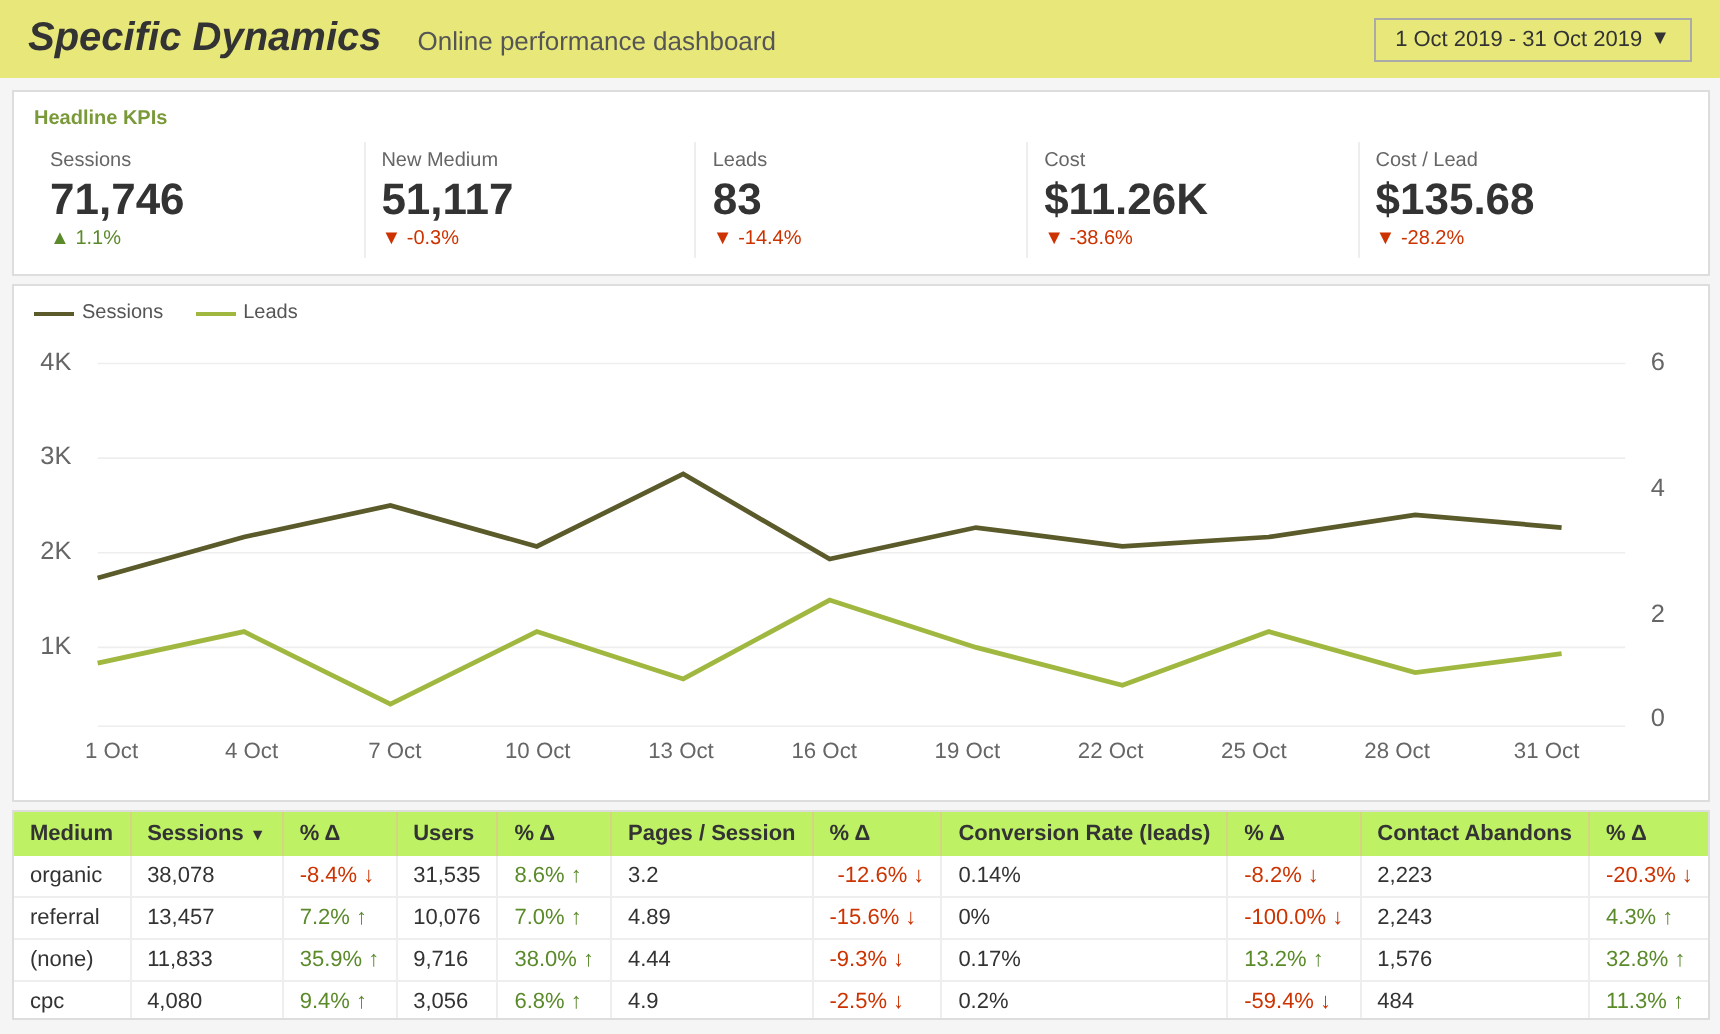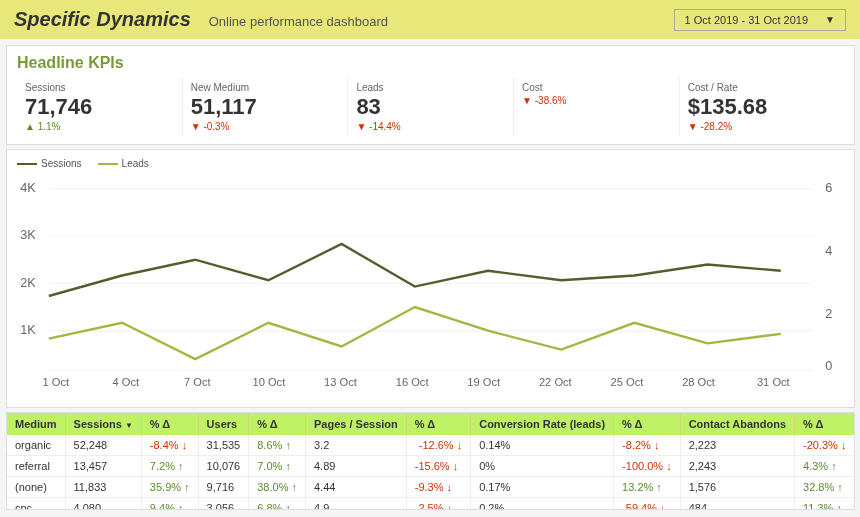--- a/index.html
+++ b/index.html
@@ -2,32 +2,32 @@
 <html><head>
   <meta charset="utf-8">
   <style>
     * { box-sizing: border-box; margin: 0; padding: 0; }
     body { font-family: Arial, sans-serif; font-size: 12px; background: #f5f5f5; width: 860px; height: 517px; overflow: hidden; }
 
     
     .header { background: #e8e87a; padding: 8px 14px; display: flex; align-items: center; justify-content: space-between; }
     .header-title { font-style: italic; font-weight: bold; font-size: 20px; color: #333; }
     .header-subtitle { font-size: 13px; color: #555; margin-left: 10px; font-style: normal; font-weight: normal; }
-    .date-range { background: #e8e87a; border: 1px solid #aaa; padding: 4px 10px; font-size: 11px; color: #333; display: flex; align-items: center; gap: 17px; cursor: pointer; }
+    .date-range { background: #e8e87a; border: 1px solid #aaa; padding: 4px 10px; font-size: 11px; color: #333; display: flex; align-items: center; gap: 4px; cursor: pointer; }
     .date-range-arrow { font-size: 10px; }
 
     
     .main { display: flex; height: calc(517px - 40px); }
 
     
     .left-panel { flex: 1; display: flex; flex-direction: column; }
 
     
     .kpi-section { background: #fff; border: 1px solid #ddd; margin: 6px 4px 4px 6px; padding: 8px 10px; }
-    .kpi-label { font-size: 16px; color: #7a9a3a; font-weight: bold; margin-bottom: 6px; }
+    .kpi-label { font-size: 10px; color: #7a9a3a; font-weight: bold; margin-bottom: 6px; }
     .kpi-cards { display: flex; gap: 0; }
     .kpi-card { flex: 1; padding: 4px 8px; border-right: 1px solid #eee; }
     .kpi-card:last-child { border-right: none; }
     .kpi-card-label { font-size: 10px; color: #666; margin-bottom: 2px; }
     .kpi-card-value { font-size: 22px; font-weight: bold; color: #333; line-height: 1.1; }
     .kpi-card-delta { font-size: 10px; margin-top: 2px; }
     .delta-up { color: #5a8a2a; }
     .delta-down { color: #cc3300; }
     .delta-arrow-up::before { content: '▲ '; }
     .delta-arrow-down::before { content: '▼ '; }
@@ -96,26 +96,27 @@
     </div>
           <div class="kpi-card">
       <div class="kpi-card-label">Leads</div>
       <div class="kpi-card-value">83</div>
       <div class="kpi-card-delta delta-down">
         <span class="delta-arrow-down">-14.4%</span>
       </div>
     </div>
           <div class="kpi-card">
       <div class="kpi-card-label">Cost</div>
+      <div class="kpi-card-value">$11.26K</div>
       <div class="kpi-card-delta delta-down">
         <span class="delta-arrow-down">-38.6%</span>
       </div>
     </div>
           <div class="kpi-card">
-      <div class="kpi-card-label">Cost / Rate</div>
+      <div class="kpi-card-label">Cost / Lead</div>
       <div class="kpi-card-value">$135.68</div>
       <div class="kpi-card-delta delta-down">
         <span class="delta-arrow-down">-28.2%</span>
       </div>
     </div>
         </div>
     </div>
 
     <div class="chart-section">
       <div class="chart-legend">
@@ -179,21 +180,21 @@
             <th>% Δ</th>
             <th>Conversion Rate (leads)</th>
             <th>% Δ</th>
             <th>Contact Abandons</th>
             <th>% Δ</th>
           </tr>
         </thead>
         <tbody id="table-body">
         <tr>
               <td>organic</td>
-              <td>52,248</td>
+              <td>38,078</td>
               <td style="color: rgb(204, 51, 0);">-8.4% ↓</td>
               <td>31,535</td>
               <td style="color: rgb(90, 138, 42);">8.6% ↑</td>
               <td>3.2</td>
               <td style="color: rgb(204, 51, 0); padding-left: 12px;">-12.6% ↓</td>
               <td>0.14%</td>
               <td style="color: rgb(204, 51, 0);">-8.2% ↓</td>
               <td>2,223</td>
               <td style="color: rgb(204, 51, 0); text-align: center;">-20.3% ↓</td>
             </tr>

